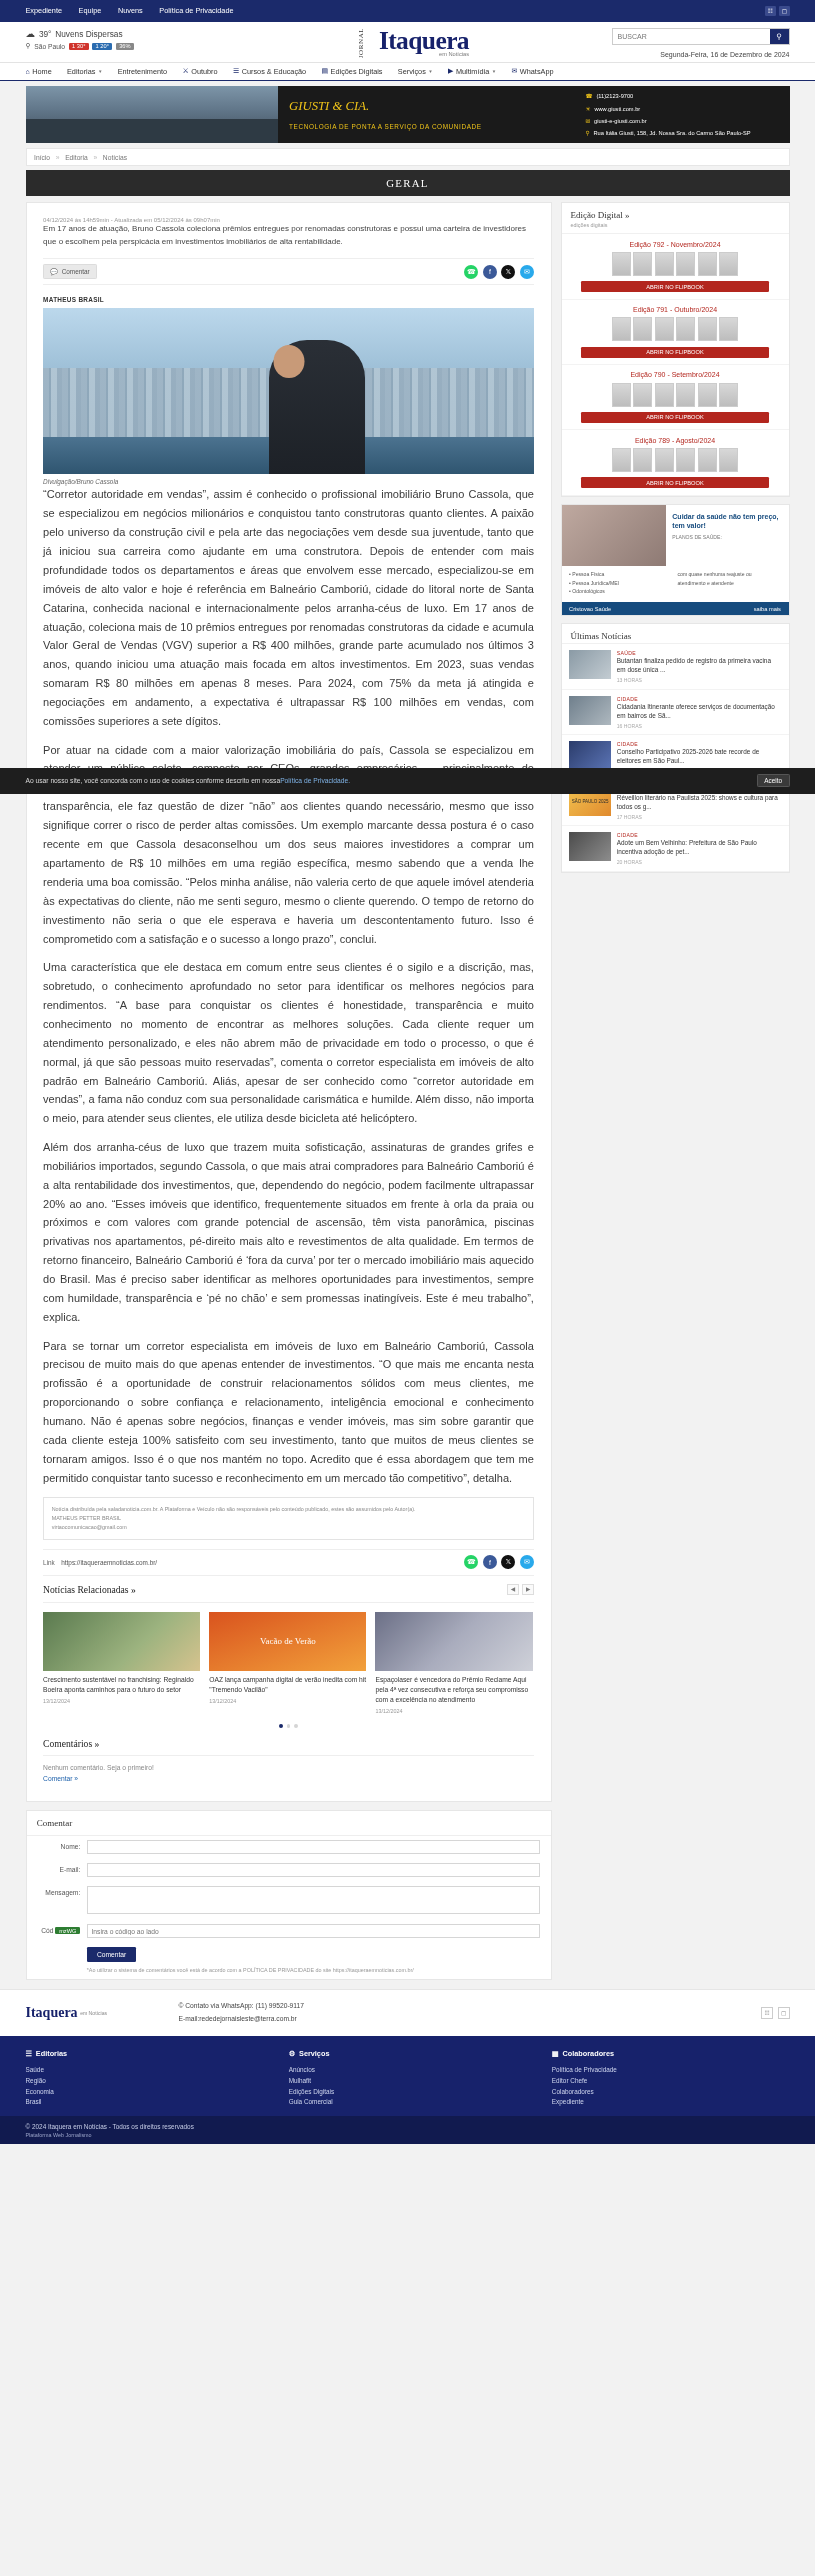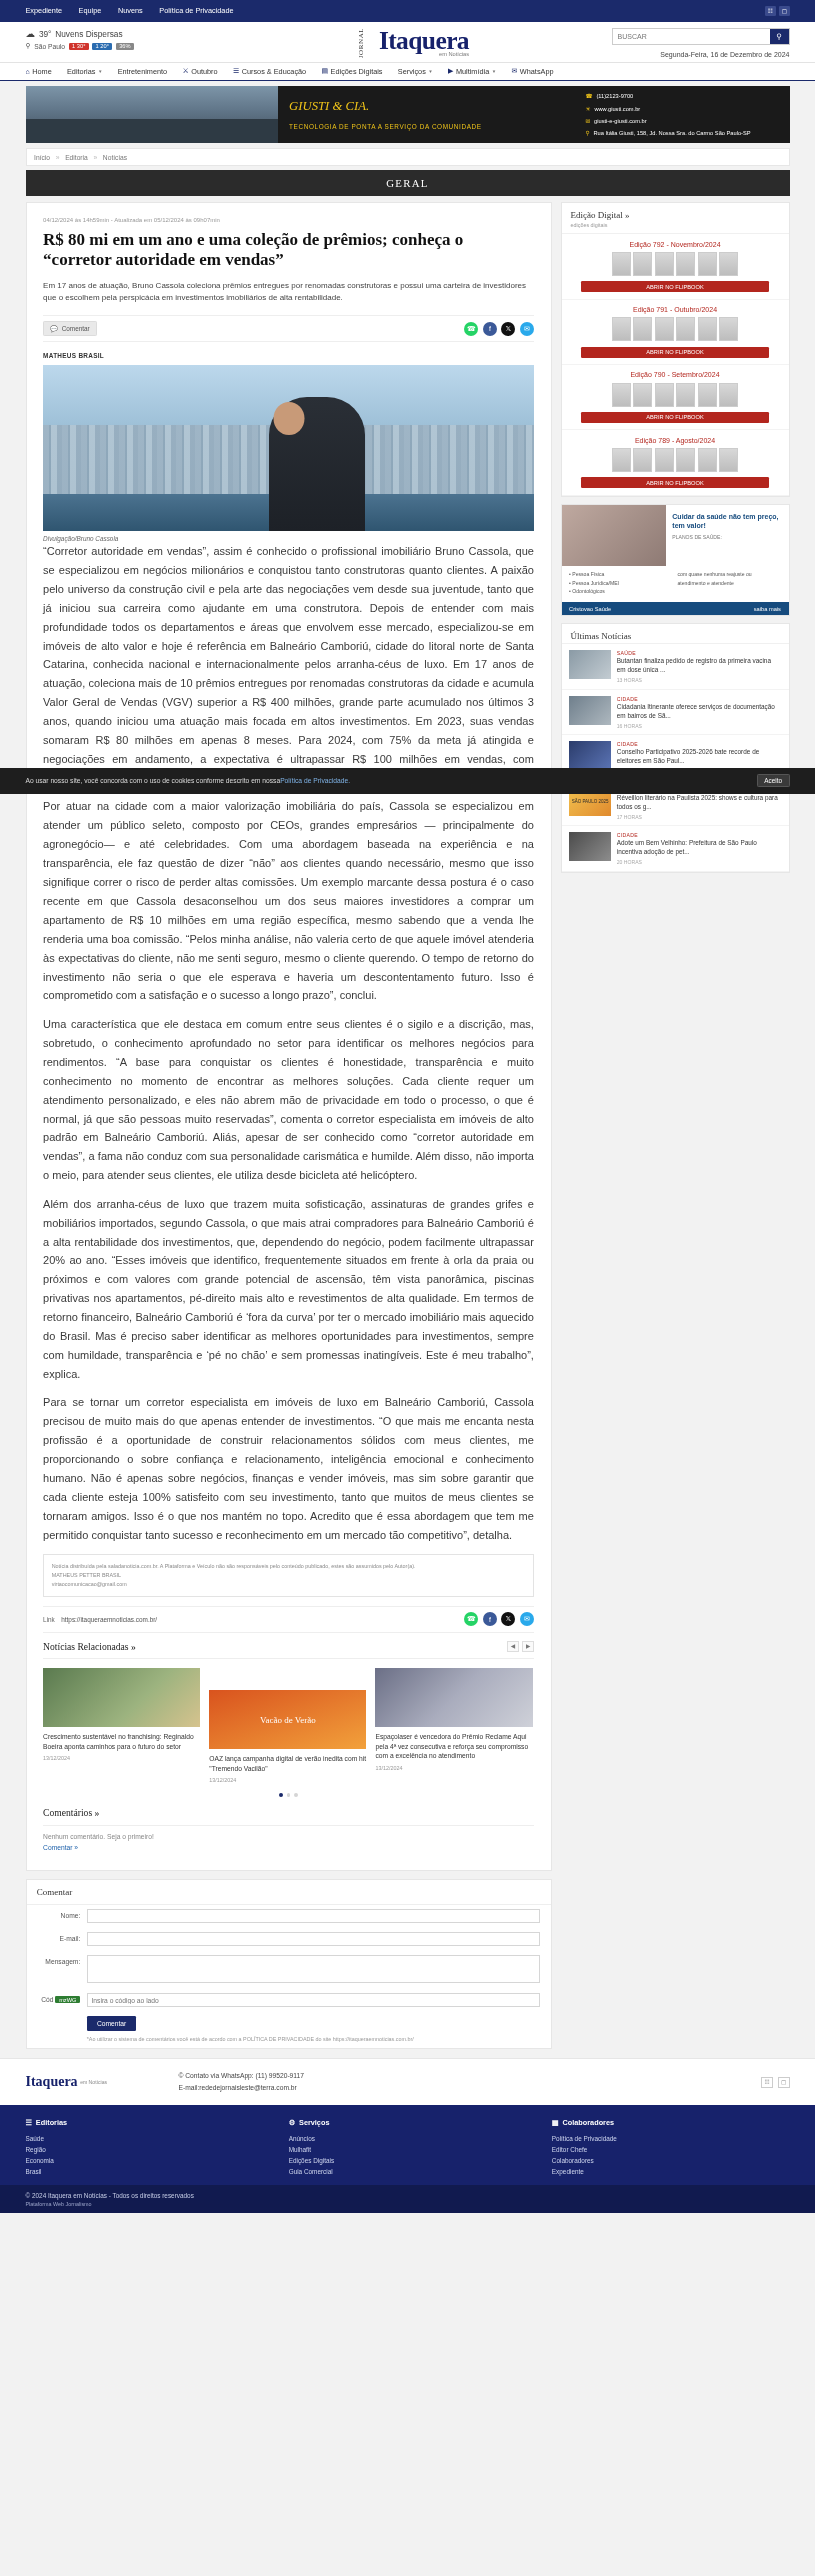--- a/index.html
+++ b/index.html
@@ -106,21 +106,21 @@
   .linkrow .url { font-size:6.4px; color:#555; }
 
   .blockhead { font-family:"Liberation Serif", serif; font-size:9.6px; color:#222; padding:7.6px 0 6.4px; border-bottom:0.6px solid #eee; display:flex; align-items:center; }
   .blockhead .arrows { margin-left:auto; display:flex; gap:3.8px; }
   .blockhead .arrows span { width:11.5px; height:11.5px; border:0.6px solid #ddd; display:flex; align-items:center; justify-content:center; font-size:5.7px; color:#777; background:#fafafa; cursor:pointer; }
 
   .related { display:flex; gap:9px; padding:9px 0 3.8px; }
   .rcard { width:calc(33.33% - 6.4px); }
   .rthumb { width:100%; height:59px; }
   .rthumb.a{background:linear-gradient(135deg,#5a7a4f,#9cb37f 60%,#d6c38e);}
-  .rthumb.b{background:linear-gradient(160deg,#d9531e,#f2a13b);display:flex;align-items:center;justify-content:center;color:#fff;font-family:"Liberation Serif",serif;font-size:9px;margin-top:22px;}
+  .rthumb.b{background:linear-gradient(160deg,#d9531e,#f2a13b);display:flex;align-items:center;justify-content:center;color:#fff;font-family:"Liberation Serif",serif;font-size:9px;}
   .rthumb.c{background:linear-gradient(135deg,#6b6f86,#a9acbd 50%,#cfd1d9);}
   .rtitle { font-size:6.7px; line-height:1.45; color:#333; margin-top:4.5px; }
   .rdate { font-size:5.4px; color:#999; margin-top:3.8px; }
   .dots { display:flex; justify-content:center; gap:3.8px; padding:6.4px 0 2.5px; }
   .dots i { width:3.8px; height:3.8px; border-radius:50%; background:#d5d5d5; display:block; }
   .dots i.on { background:#1b2a6b; }
 
   .comments-empty { font-size:6.7px; color:#888; padding:7.6px 0 2.5px; }
   .comments-empty a { color:#1b5faa; text-decoration:none; display:block; margin-top:3.8px; }
 
@@ -315,21 +315,20 @@
     <a href="#">Notícias</a>
   </div>
 
   <div class="sectionbar">GERAL</div>
 
   <div class="content">
 
     <div class="col-main">
       <div class="article">
         <div class="stamp">04/12/2024 às 14h59min - Atualizada em 05/12/2024 às 09h07min</div>
-        <h1 class="title">R$ 80 mi em um ano e uma coleção de prêmios; conheça o “corretor autoridade em vendas”</h1>
         <div class="lede">Em 17 anos de atuação, Bruno Cassola coleciona prêmios entregues por renomadas construtoras e possui uma carteira de investidores que o escolhem pela perspicácia em investimentos imobiliários de alta rentabilidade.</div>
 
         <div class="actionrow">
           <div class="cbtn">
             <span>💬</span>
             <span>Comentar</span>
           </div>
           <div class="shareicons">
             <span class="sic wa">☎</span>
             <span class="sic fb">f</span>

